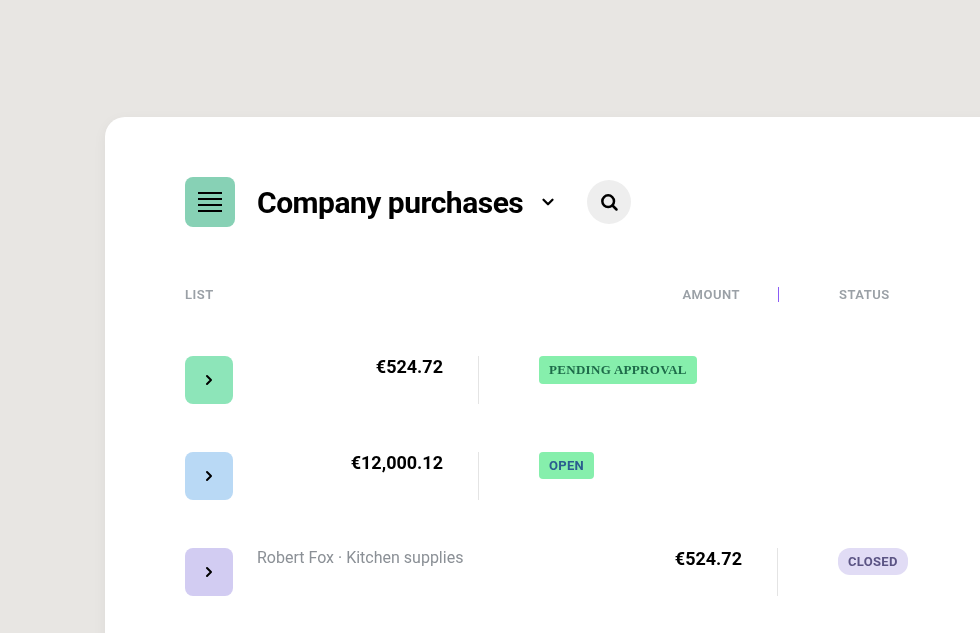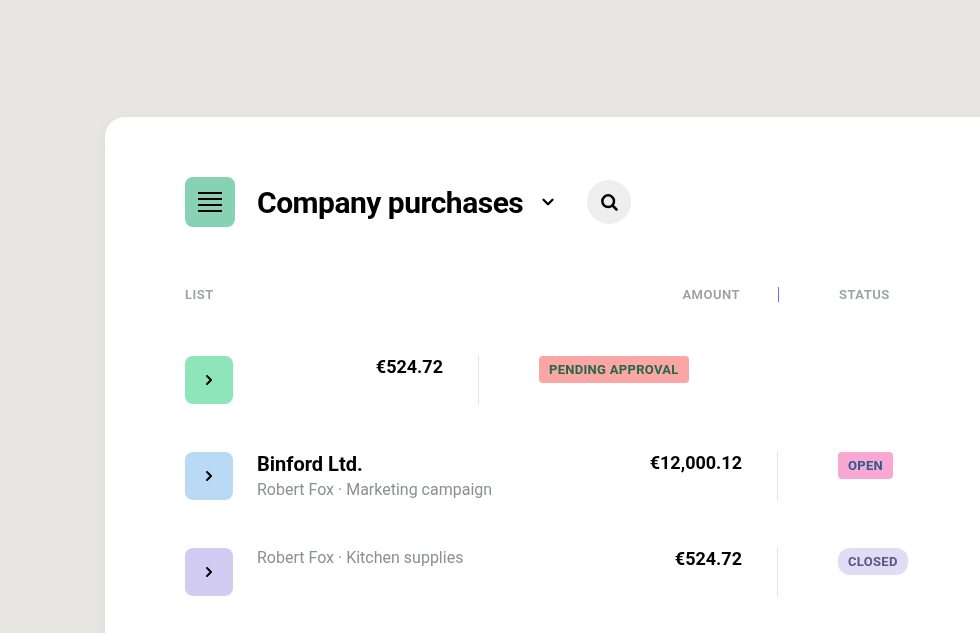--- a/index.html
+++ b/index.html
@@ -160,22 +160,22 @@
     align-items: flex-start;
   }
   .status-badge {
     display: inline-block;
     padding: 6px 10px;
     border-radius: 4px;
     font-size: 13px;
     font-weight: 700;
     letter-spacing: 0.3px;
   }
-  .badge-pending { background: #fca5a5; color: #1d6b49; }
-  .badge-open { background: #f9a8d4; color: #2a5d8f; }
+  .badge-pending { background: #86efac; color: #1d6b49; font-family: Liberation Serif, serif; }
+  .badge-open { background: #86efac; color: #2a5d8f; }
   .badge-closed { background: #e1dcf5; color: #5b5484; border-radius: 12px; }
 </style>
 </head>
 <body>
 
 <div class="card">
   <div class="header">
     <div class="menu-btn">
       <div class="menu-lines">
         <span></span>
@@ -219,24 +219,20 @@
         <span class="status-badge badge-pending">PENDING APPROVAL</span>
       </div>
     </div>
 
     <div class="row">
       <div class="item-icon icon-blue">
         <svg width="16" height="16" viewBox="0 0 24 24" fill="none" stroke="#000" stroke-width="3" stroke-linecap="round" stroke-linejoin="round">
             <polyline points="9 18 15 12 9 6"></polyline>
           </svg>
       </div>
-      <div class="item-main">
-        <div class="item-name">Binford Ltd.</div>
-        <div class="item-sub"><span>Robert Fox</span> · <span>Marketing campaign</span></div>
-      </div>
       <div class="item-amount">€12,000.12</div>
       <div class="item-status-col">
         <span class="status-badge badge-open">OPEN</span>
       </div>
     </div>
 
     <div class="row">
       <div class="item-icon icon-purple">
         <svg width="16" height="16" viewBox="0 0 24 24" fill="none" stroke="#000" stroke-width="3" stroke-linecap="round" stroke-linejoin="round">
             <polyline points="9 18 15 12 9 6"></polyline>

